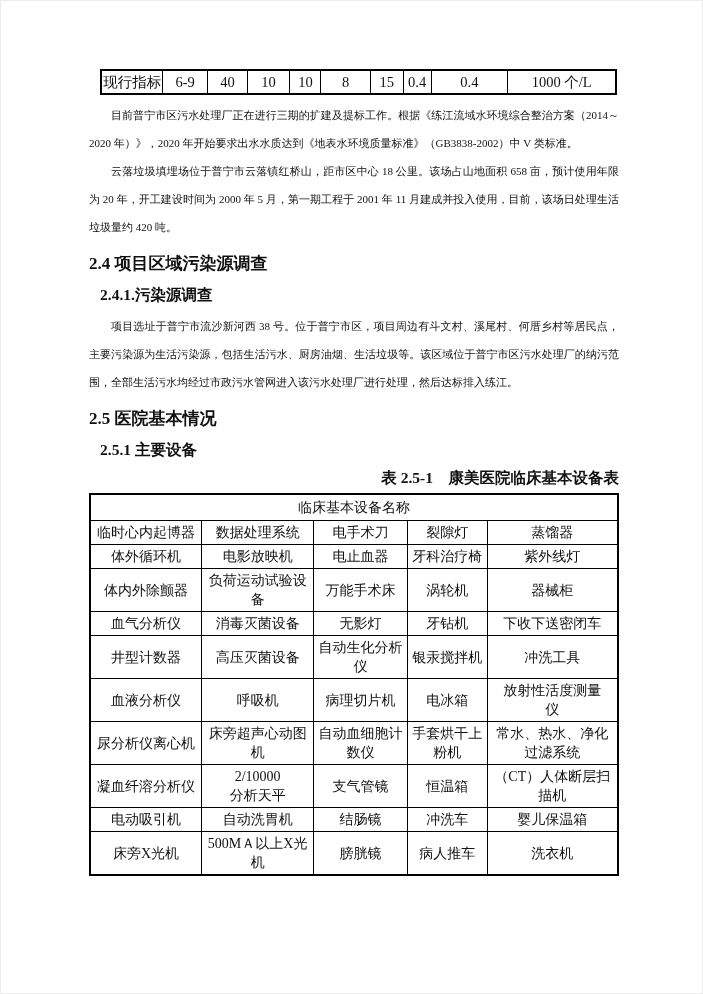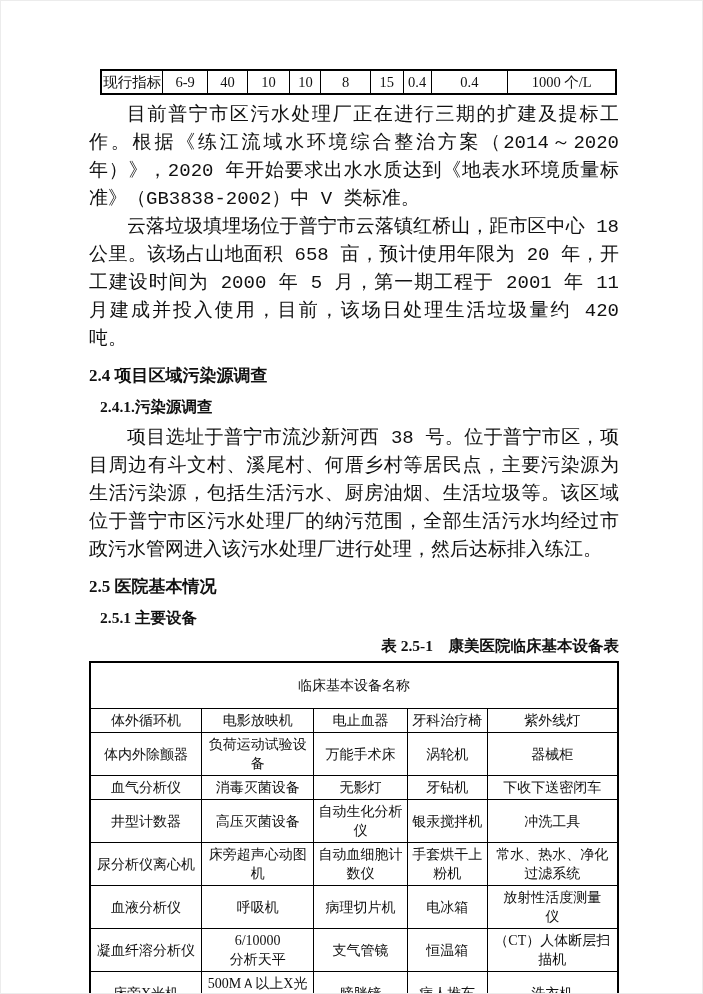--- a/index.html
+++ b/index.html
@@ -29,25 +29,24 @@
     vertical-align: middle;
     font-size: 14.5px;
     line-height: 18px;
     padding: 2px 1px;
     overflow: hidden;
     white-space: nowrap;
   }
   table.spec { border: 2px solid #000; }
   
   .para {
-    font-size: 19px;
+    font-size: 11px;
     line-height: 28px;
     text-align: justify;
     text-indent: 2em;
-    font-family: Liberation Mono, monospace;
   }
   .sub-line {
     font-size: 15.5px;
     line-height: 28px;
     text-indent: 2em;
   }
   
   .h-major {
     font-size: 17px;
     font-weight: bold;
@@ -79,21 +78,21 @@
     border: 1px solid #000;
     text-align: center;
     vertical-align: middle;
     font-size: 14px;
     font-weight: normal;
     line-height: 19px;
     padding: 2px 3px;
     white-space: pre-line;
     word-break: break-word;
   }
-  table.equip th { padding: 13px; }
+  table.equip th { padding: 3px; }
 </style>
 </head>
 <body>
 
 <div class="page">
 
   <table class="spec">
     <colgroup>
       <col style="width:12%">
         <col style="width:8.7%">
@@ -147,20 +146,27 @@
       <col style="width:15.1%">
         <col style="width:24.8%">
     </colgroup>
     <thead>
       <tr>
         <th colspan="5">临床基本设备名称</th>
       </tr>
     </thead>
     <tbody>
         <tr>
+          <td>临时心内起博器</td>
+          <td>数据处理系统</td>
+          <td>电手术刀</td>
+          <td>裂隙灯</td>
+          <td>蒸馏器</td>
+        </tr>
+        <tr>
           <td>体外循环机</td>
           <td>电影放映机</td>
           <td>电止血器</td>
           <td>牙科治疗椅</td>
           <td>紫外线灯</td>
         </tr>
         <tr>
           <td>体内外除颤器</td>
           <td>负荷运动试验设备</td>
           <td>万能手术床</td>
@@ -174,47 +180,54 @@
           <td>牙钻机</td>
           <td>下收下送密闭车</td>
         </tr>
         <tr>
           <td>井型计数器</td>
           <td>高压灭菌设备</td>
           <td>自动生化分析
 仪</td>
           <td>银汞搅拌机</td>
           <td>冲洗工具</td>
+        </tr>
+        <tr>
+          <td>血液分析仪</td>
+          <td>呼吸机</td>
+          <td>病理切片机</td>
+          <td>电冰箱</td>
+          <td>放射性活度测量
+仪</td>
         </tr>
         <tr>
           <td>尿分析仪离心机</td>
           <td>床旁超声心动图机</td>
           <td>自动血细胞计
 数仪</td>
           <td>手套烘干上
 粉机</td>
           <td>常水、热水、净化
 过滤系统</td>
         </tr>
         <tr>
-          <td>血液分析仪</td>
-          <td>呼吸机</td>
-          <td>病理切片机</td>
-          <td>电冰箱</td>
-          <td>放射性活度测量
-仪</td>
-        </tr>
-        <tr>
           <td>凝血纤溶分析仪</td>
-          <td>6/10000
+          <td>2/10000
 分析天平</td>
           <td>支气管镜</td>
           <td>恒温箱</td>
           <td>（CT）人体断层扫
 描机</td>
+        </tr>
+        <tr>
+          <td>电动吸引机</td>
+          <td>自动洗胃机</td>
+          <td>结肠镜</td>
+          <td>冲洗车</td>
+          <td>婴儿保温箱</td>
         </tr>
         <tr>
           <td>床旁X光机</td>
           <td>500MＡ以上X光
 机</td>
           <td>膀胱镜</td>
           <td>病人推车</td>
           <td>洗衣机</td>
         </tr>
       </tbody>

